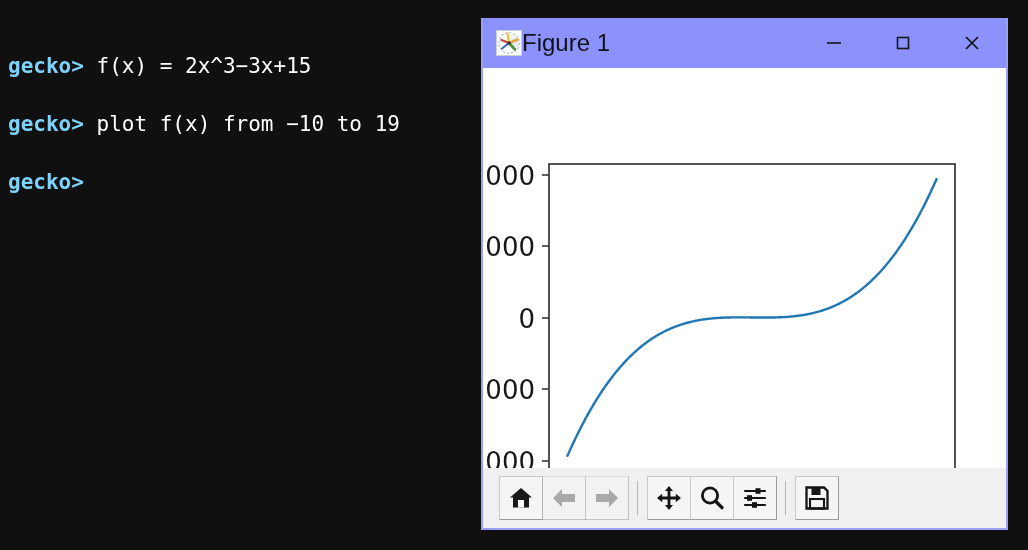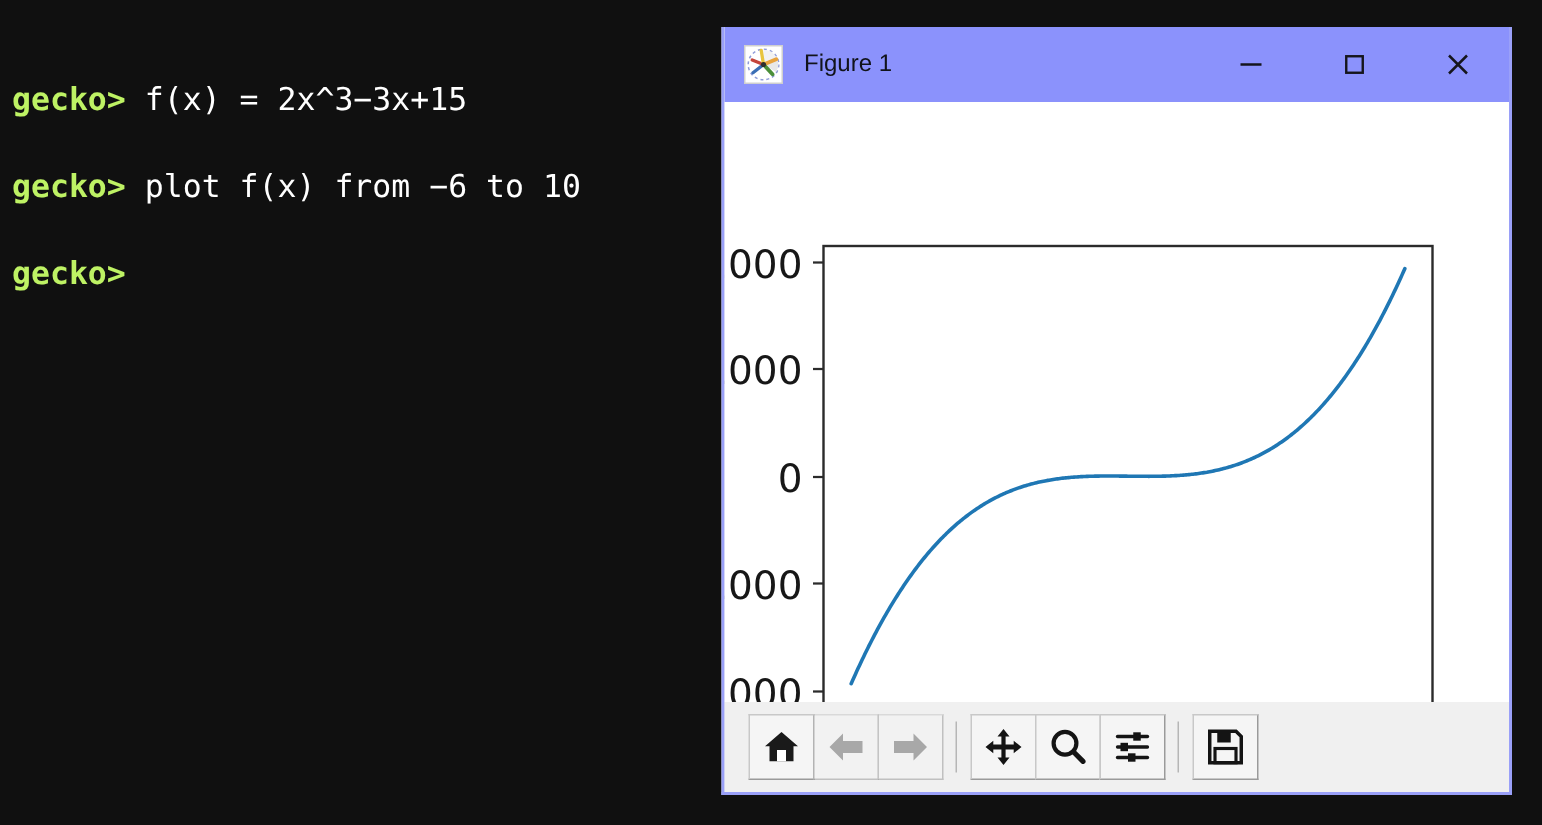--- a/index.html
+++ b/index.html
@@ -29,21 +29,21 @@
   }
   .term-line {
     height: 58px;
     line-height: 28px;
     font-family: "DejaVu Sans Mono", monospace;
     font-size: 21px;
     white-space: pre;
     color: #d8d8d8;
   }
   .prompt {
-    color: #bef264;
+    color: #7dd3fc;
     font-weight: bold;
   }
   .cmd { color: #ffffff; }
 
   
   #figure-window {
     position: absolute;
     left: 481px; top: 18px;
     width: 527px; height: 512px;
     background: #f0f0f0;
@@ -64,23 +64,22 @@
     width: 26px; height: 26px;
     margin-left: 13px;
     background: #ffffff;
     border: 1px solid #cfcfcf;
     box-sizing: border-box;
     position: relative;
     overflow: hidden;
     flex: 0 0 auto;
   }
   #title-text {
-    margin-left: 14px;
     font-family: "Liberation Sans", sans-serif;
-    font-size: 16px;
+    font-size: 24px;
     color: #11131a;
   }
   #window-controls {
     position: absolute;
     right: 0; top: 0;
     height: 50px;
     display: flex;
     align-items: center;
   }
   .win-btn {
@@ -129,21 +128,21 @@
     margin: 0 9px;
   }
   .tool-btn svg { display: block; }
 </style>
 </head>
 <body>
 
 <div id="terminal">
   <div id="terminal-lines">
     <div class="term-line"><span class="prompt">gecko&gt;</span><span class="cmd"> f(x) = 2x^3−3x+15</span></div>
-    <div class="term-line"><span class="prompt">gecko&gt;</span><span class="cmd"> plot f(x) from −6 to 10</span></div>
+    <div class="term-line"><span class="prompt">gecko&gt;</span><span class="cmd"> plot f(x) from −10 to 19</span></div>
     <div class="term-line"><span class="prompt">gecko&gt;</span><span class="cmd"></span></div>
   </div>
 </div>
 
 <div id="figure-window">
 
   <div id="titlebar">
     <div id="title-icon">
       <svg width="24" height="24" viewBox="0 0 24 24">
         <circle cx="12" cy="12" r="10.2" fill="#ffffff" stroke="#8f9bd8" stroke-width="1" stroke-dasharray="2 2"></circle>

